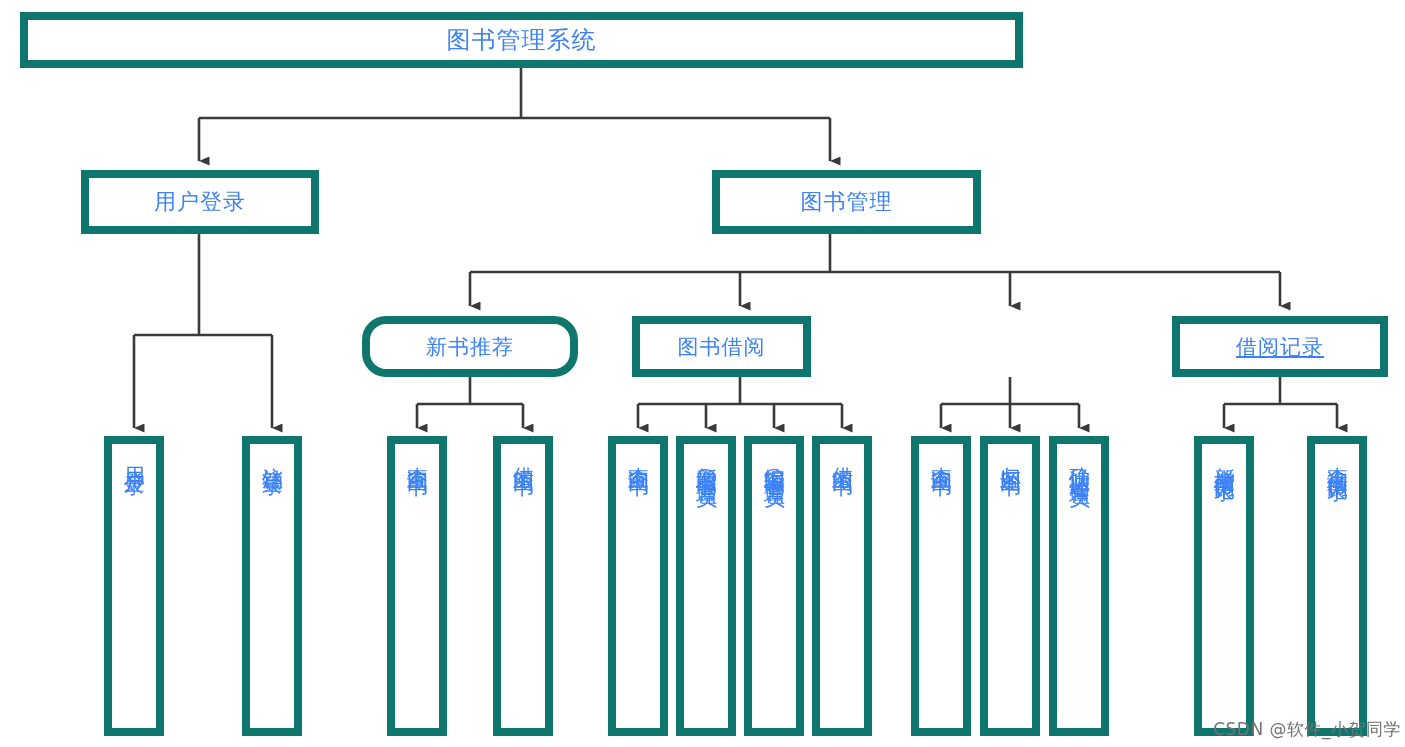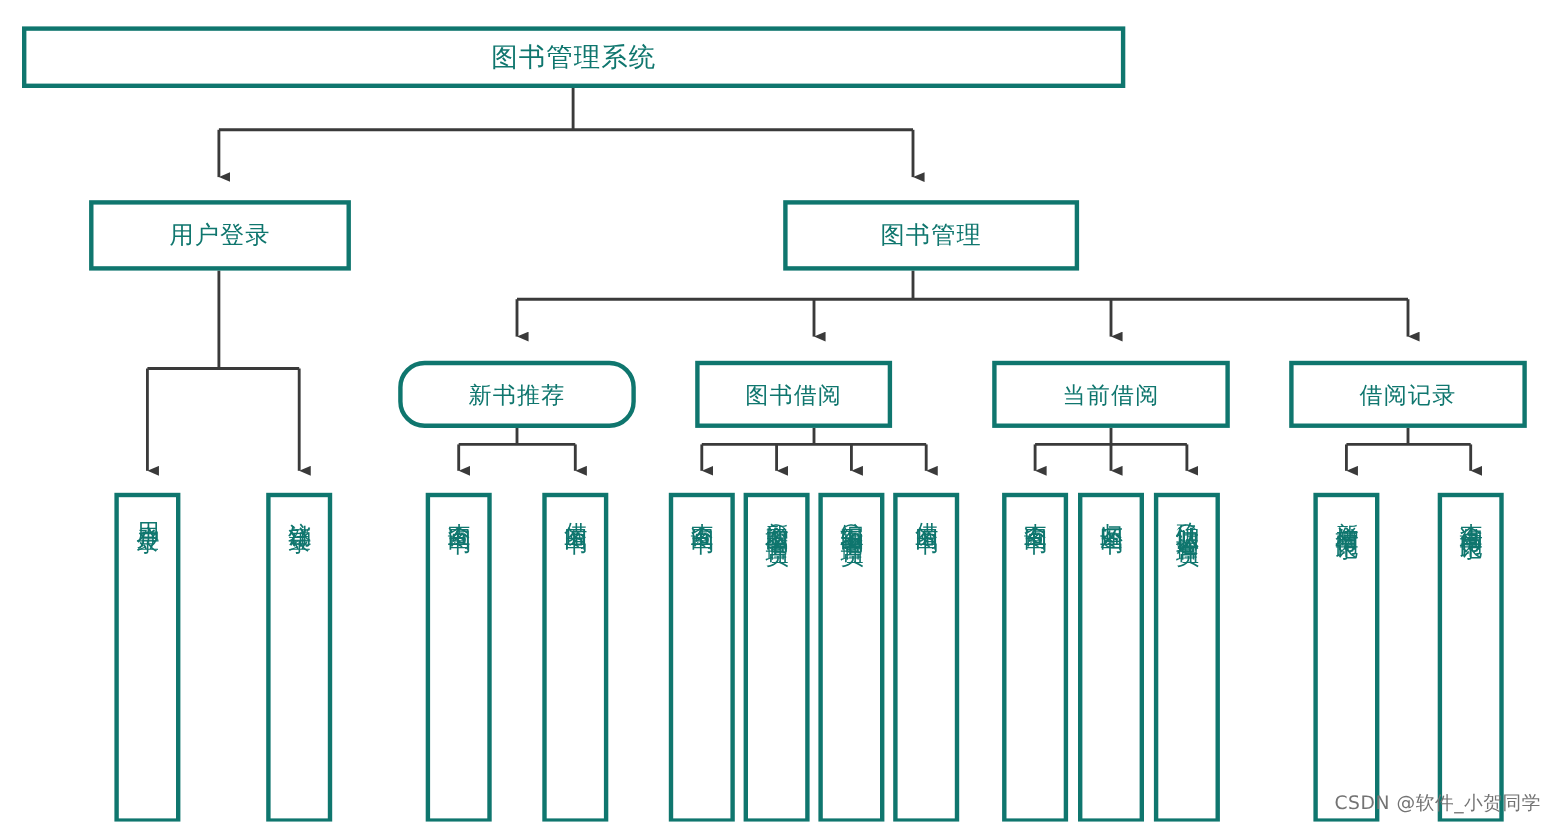--- a/index.html
+++ b/index.html
@@ -23,26 +23,25 @@
     left: 0;
     top: 0;
     width: 1405px;
     height: 747px;
     pointer-events: none;
   }
   .node {
     position: absolute;
     box-sizing: border-box;
     background: #ffffff;
-    border: 4px solid #0f766e;
+    border: 8px solid #0f766e;
     display: flex;
     align-items: center;
     justify-content: center;
-    color: #0f766e;
-    margin-top: 12px;
+    color: #3b82f6;
   }
   .node.level-1 {
     font-size: 24px;
   }
   .node.level-2 {
     font-size: 22px;
   }
   .node.level-3 {
     font-size: 21px;
   }
@@ -141,24 +140,21 @@
   <div class="node level-2" style="left:712px; top:170px; width:269px; height:64px;">
     <span class="htext">图书管理</span>
   </div>
 
   <div class="node level-3" style="left:362px; top:316px; width:216px; height:61px;border-radius:24px;">
     <span class="htext">新书推荐</span>
   </div>
   <div class="node level-3" style="left:632px; top:316px; width:179px; height:61px;">
     <span class="htext">图书借阅</span>
   </div>
-  <div class="node level-3" style="left:902px; top:316px; width:216px; height:61px;">
-    <span class="htext">当前借阅</span>
-  </div>
-  <div class="node level-3" style="left:1172px; top:316px; width:216px; height:61px;">
+  <div class="node level-3" style="left:1172px; top:316px; width:216px; height:61px;text-decoration:underline;">
     <span class="htext">借阅记录</span>
   </div>
 
   <div class="node leaf" style="left:104px; top:436px; width:60px; height:300px;">
     <span class="vtext">用户登录</span>
   </div>
   <div class="node leaf" style="left:242px; top:436px; width:60px; height:300px;">
     <span class="vtext">注销登录</span>
   </div>
 

